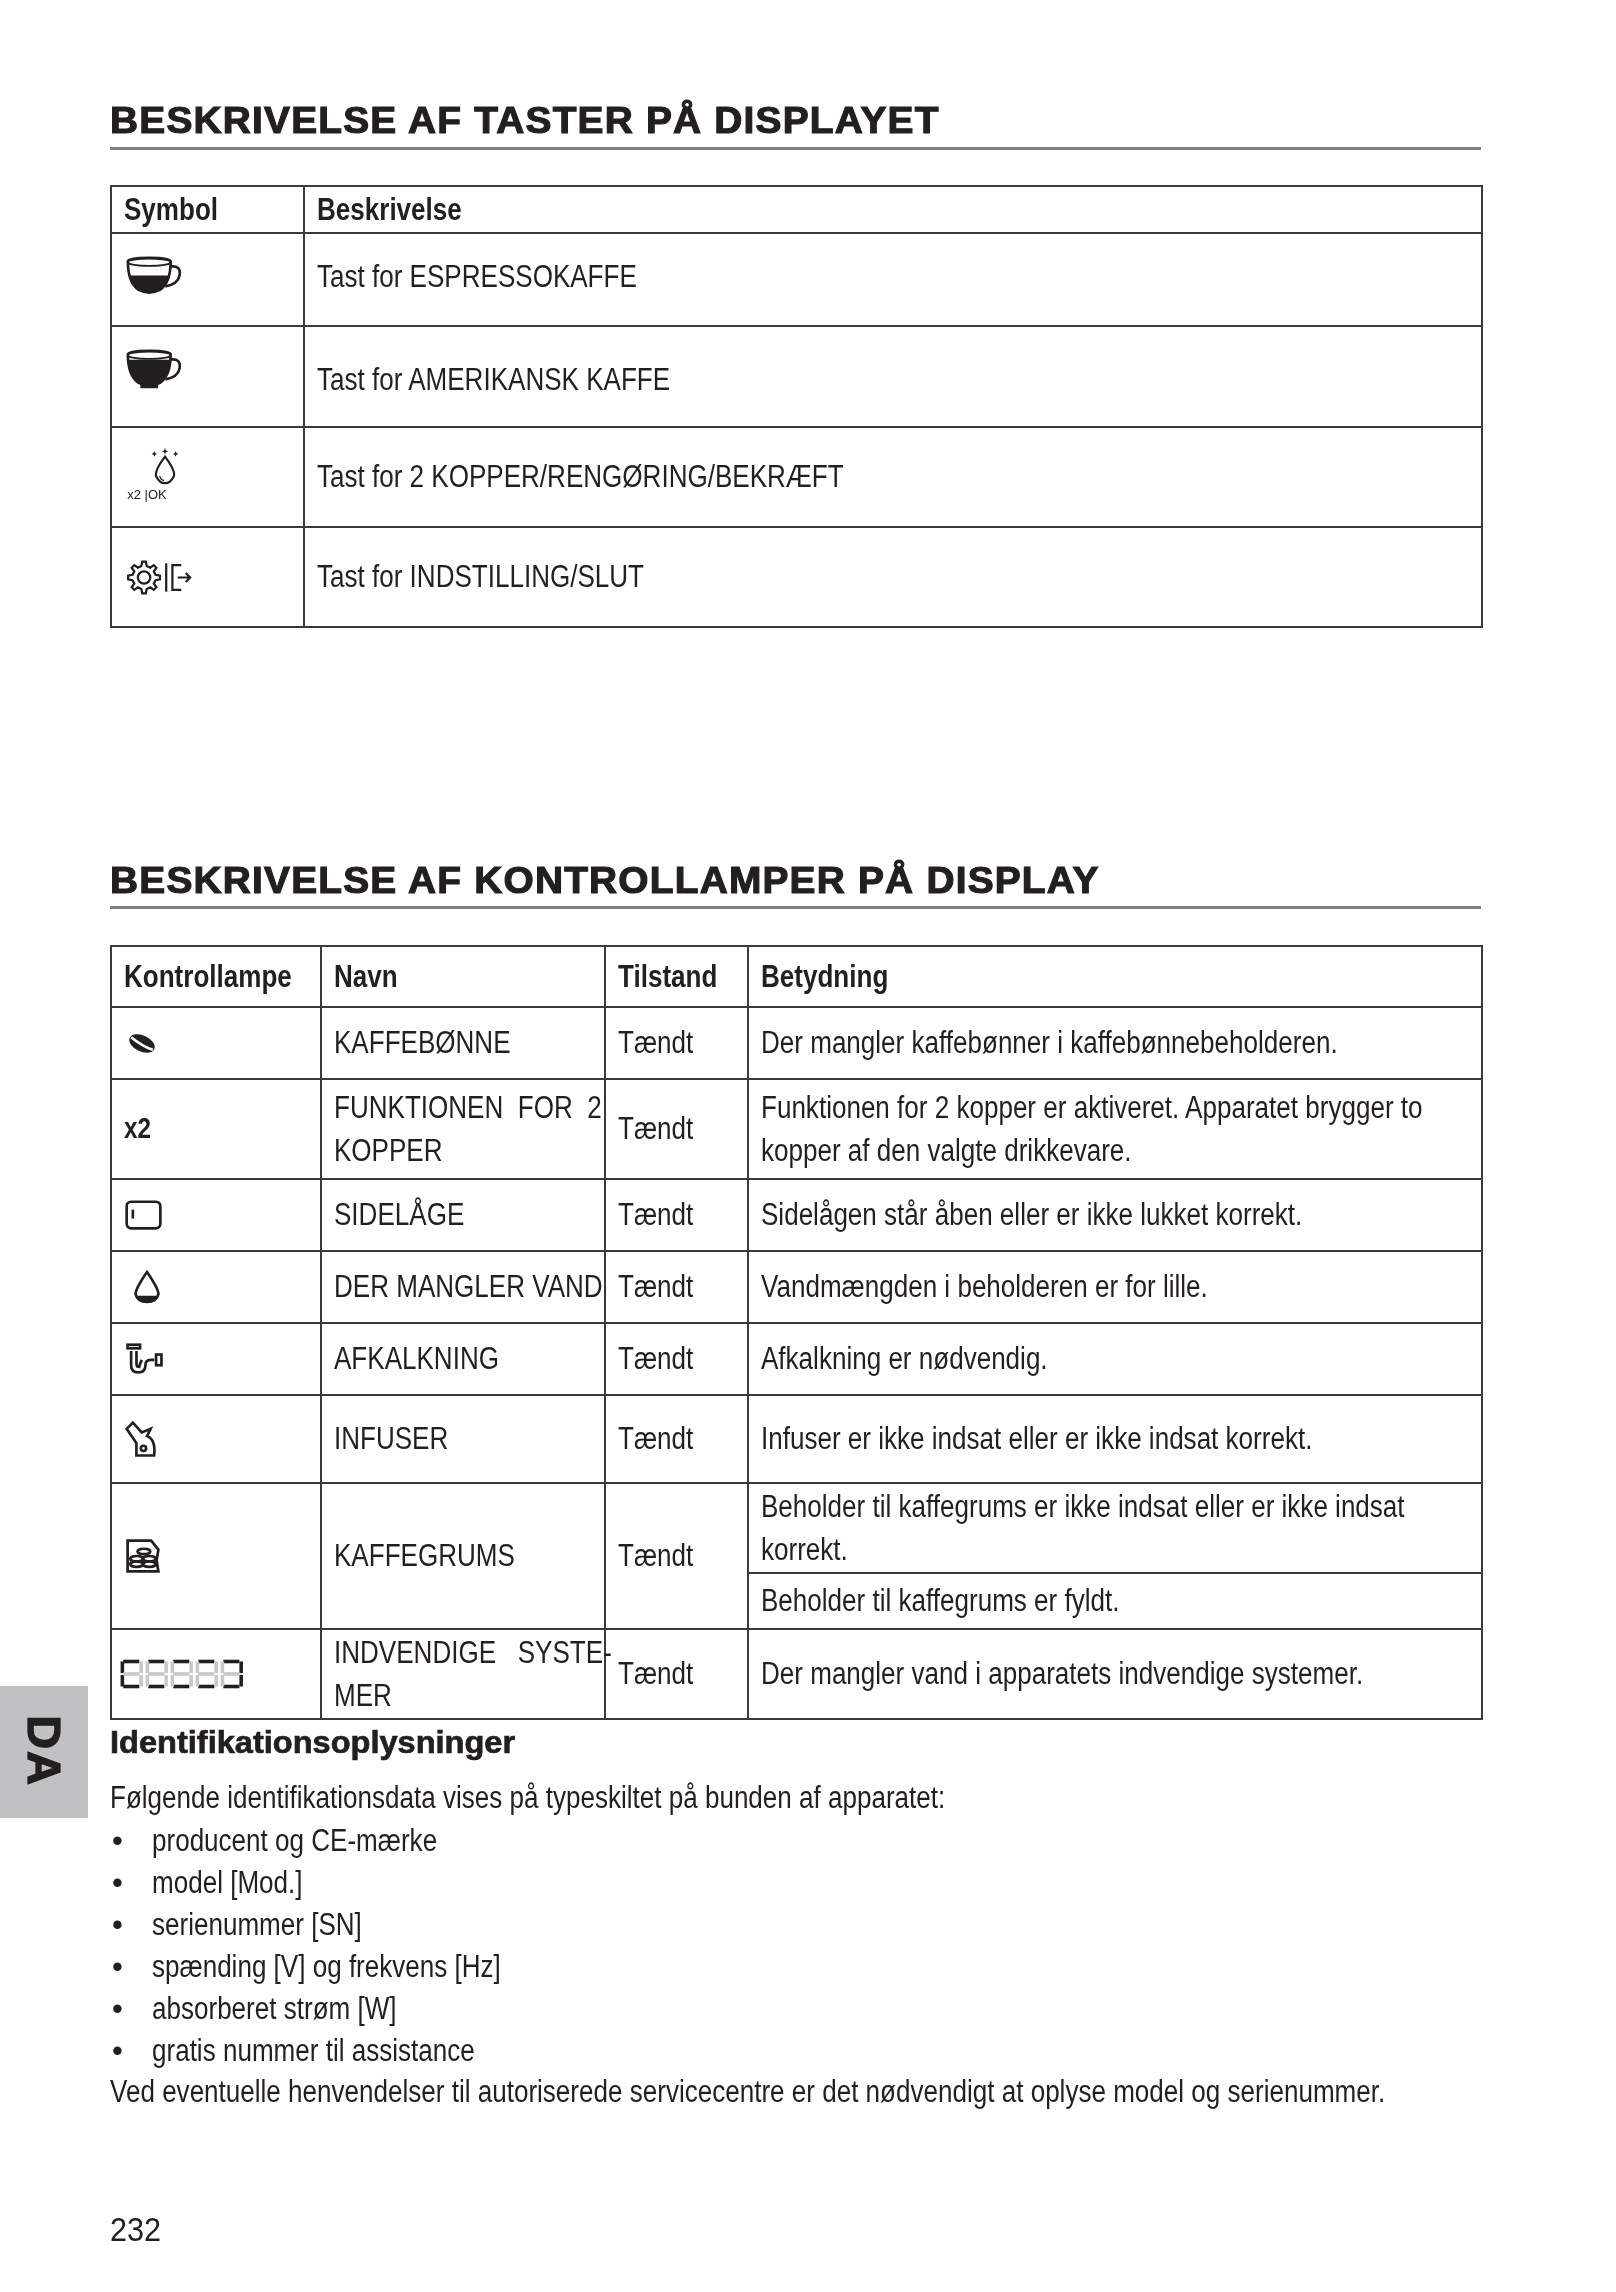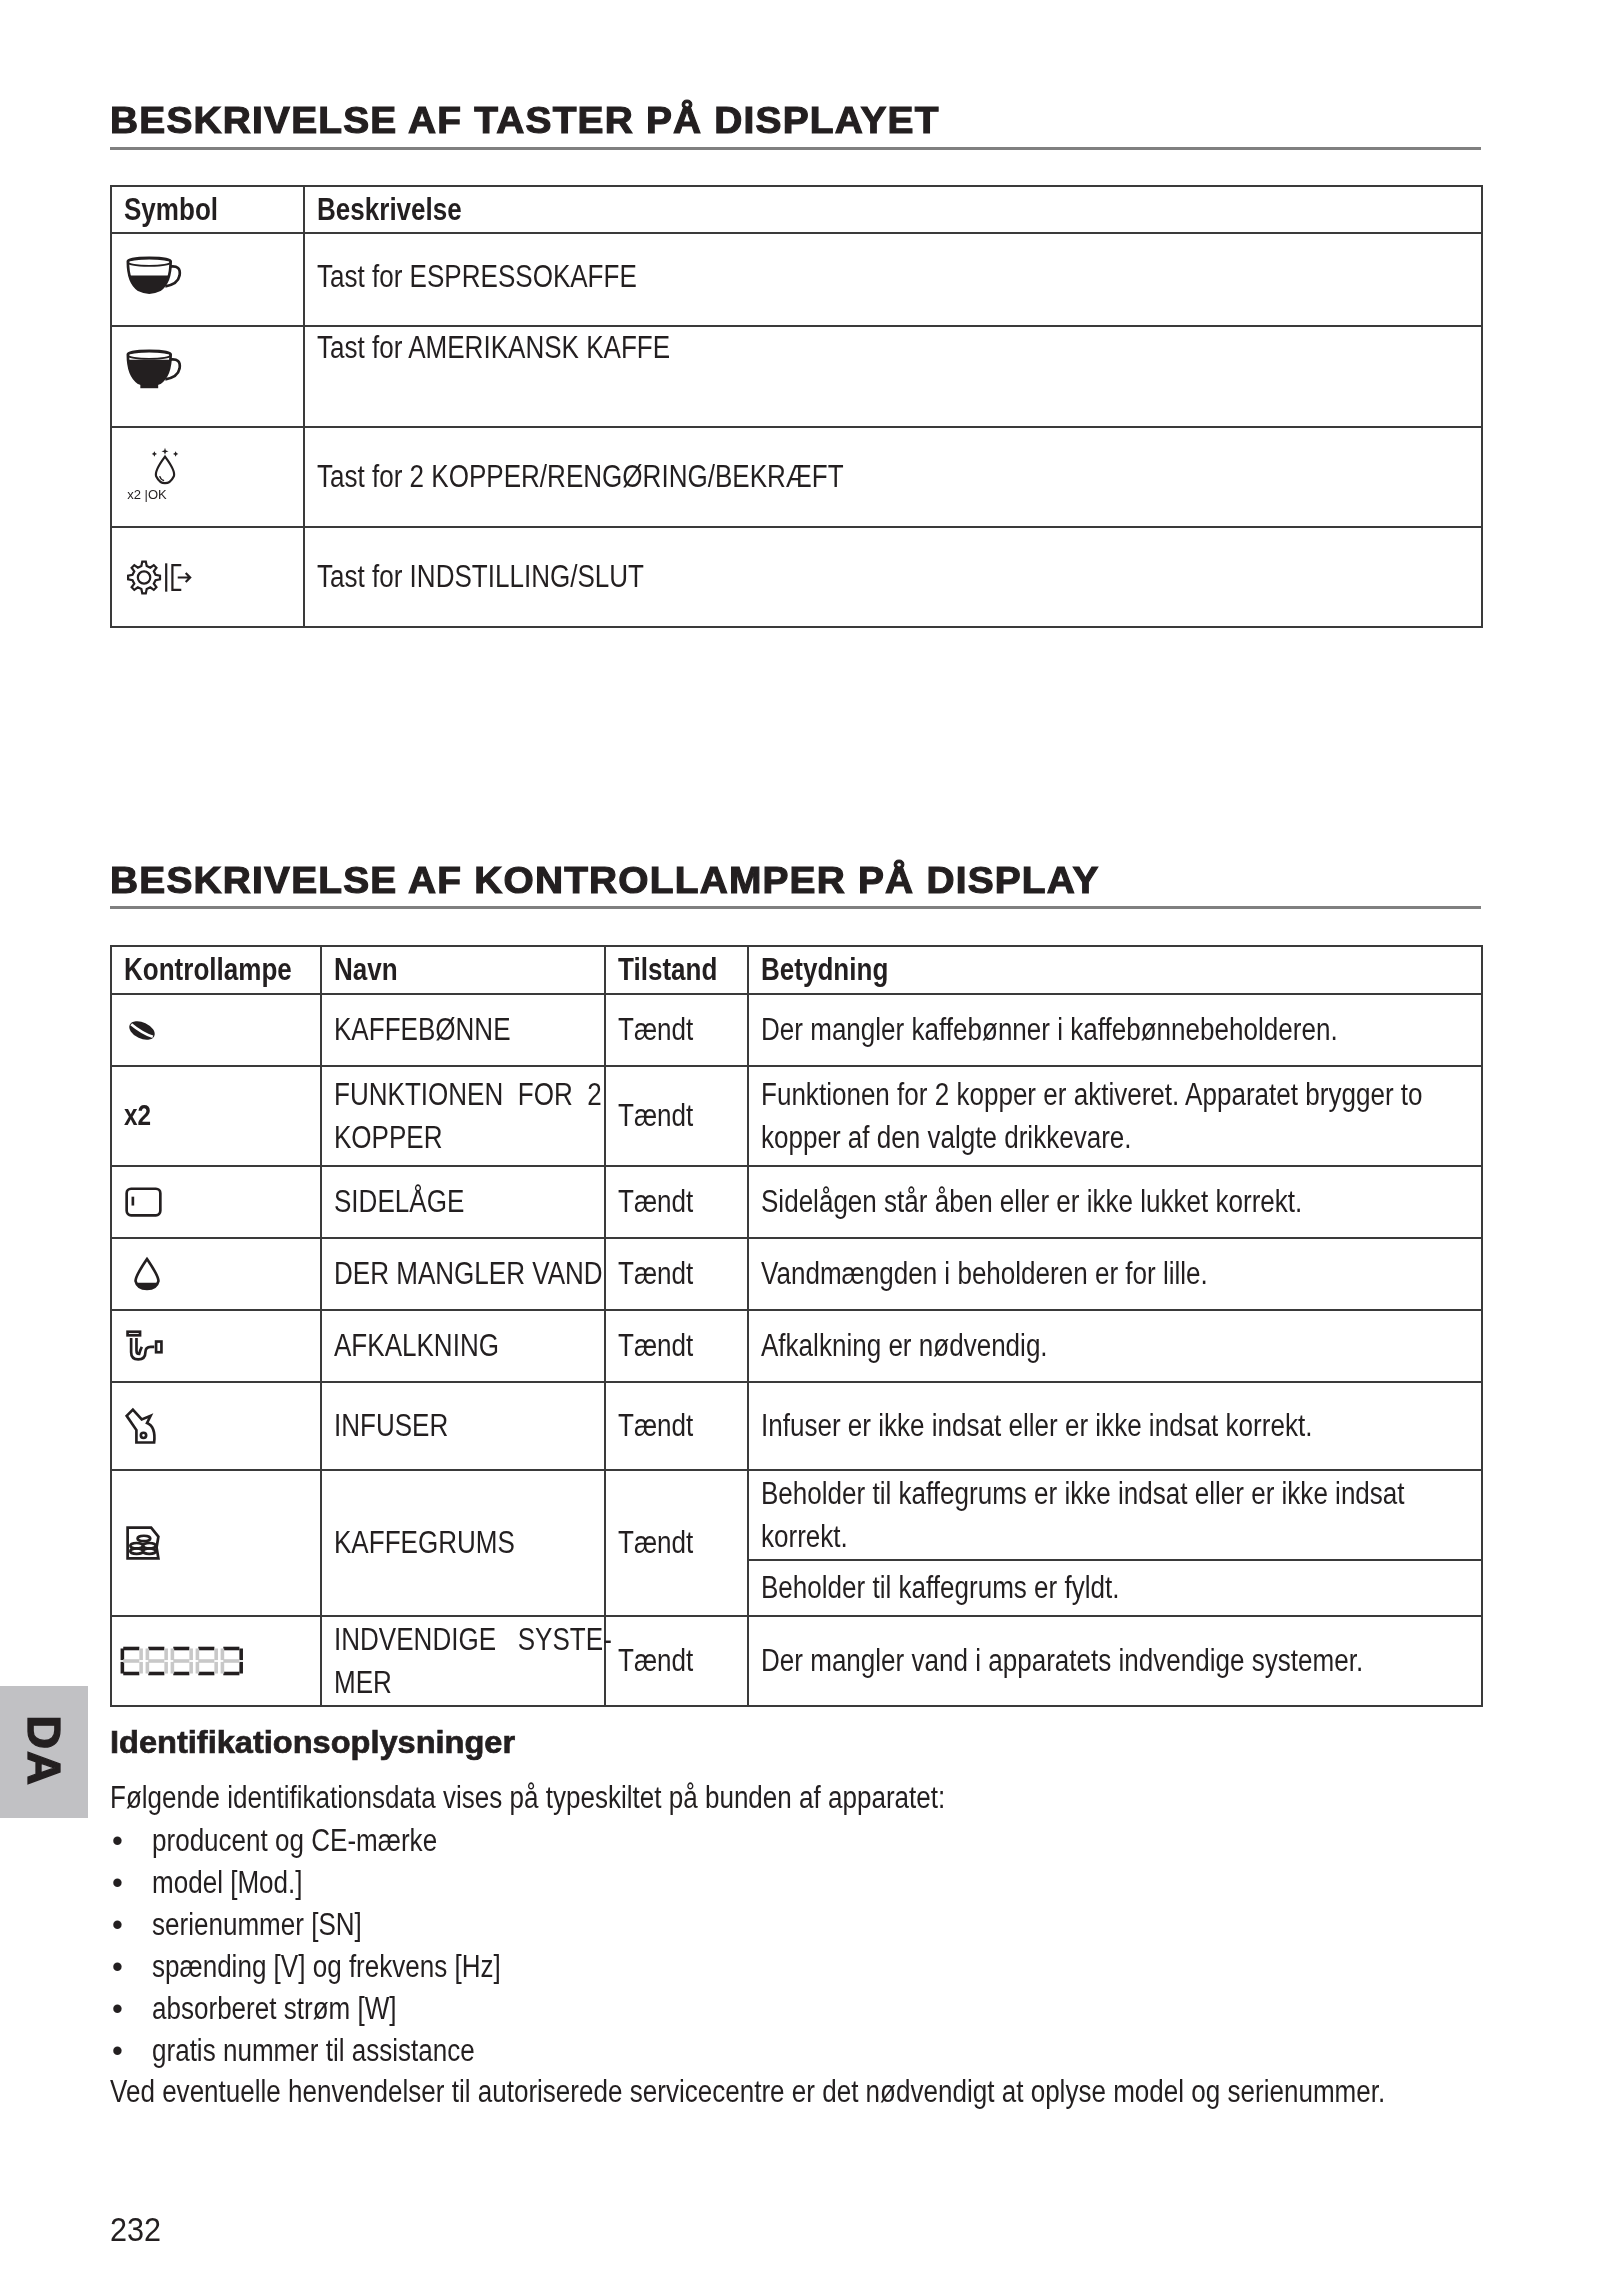--- a/index.html
+++ b/index.html
@@ -58,21 +58,21 @@
   <tr style="height:101px">
     <td class="pad" style="vertical-align:top; padding-top:21.5px;">
       <svg class="icon" width="63" height="41" viewBox="0 0 70 46">
         <path d="M4 6 Q4 2 28 2 Q52 2 52 6 Q52 30 40 38 Q28 44 16 38 Q4 30 4 6 Z" fill="none" stroke="#231f20" stroke-width="3"></path>
         <ellipse cx="28" cy="7" rx="24" ry="4" fill="none" stroke="#231f20" stroke-width="2"></ellipse>
         <path d="M5 12 L51 12 Q50 32 40 38 Q28 44 16 38 Q6 32 5 12 Z" fill="#231f20"></path>
         <rect x="18" y="40" width="20" height="4" fill="#231f20"></rect>
         <path d="M51 12 Q64 10 62 22 Q60 32 46 34" fill="none" stroke="#231f20" stroke-width="3"></path>
       </svg>
     </td>
-    <td class="pad" style="vertical-align:top; "><span class="txt">Tast for AMERIKANSK KAFFE</span></td>
+    <td class="pad" style="vertical-align:top; padding-top:32px;"><span class="txt">Tast for AMERIKANSK KAFFE</span></td>
   </tr>
   <tr style="height:100px">
     <td class="pad" style="text-align:left;">
       <div style="position:relative; width:81px; height:63px;">
         <svg style="position:absolute; left:25px; top:0;" width="32" height="39" viewBox="0 0 36 44">
           <path d="M18 12 Q6 28 8 34 Q12 42 18 42 Q24 42 28 34 Q30 28 18 12 Z" fill="none" stroke="#231f20" stroke-width="2.5"></path>
           <path d="M12 34 Q13 38 17 39" fill="none" stroke="#231f20" stroke-width="1.5"></path>
           <path d="M18 2 L19 5 L22 6 L19 7 L18 10 L17 7 L14 6 L17 5 Z" fill="#231f20"></path>
           <path d="M6 6 L7 8 L9 9 L7 10 L6 12 L5 10 L3 9 L5 8 Z" fill="#231f20"></path>
           <path d="M30 6 L31 8 L33 9 L31 10 L30 12 L29 10 L27 9 L29 8 Z" fill="#231f20"></path>
@@ -103,21 +103,21 @@
 <div class="rule" style="top:906px;"></div>
 
 <table class="grid" style="left:110px; top:945px; width:1371px;">
   <colgroup>
       <col style="width:210px">
       <col style="width:284px">
       <col style="width:143px">
       <col style="width:734px">
     </colgroup>
   <tbody>
-      <tr style="height:48px">
+      <tr style="height:61px">
     <td class="pad"><span class="txt b">Kontrollampe</span></td>
     <td class="pad"><span class="txt b">Navn</span></td>
     <td class="pad"><span class="txt b">Tilstand</span></td>
     <td class="pad"><span class="txt b">Betydning</span></td>
   </tr>
 
   <tr style="height:72px">
     <td class="pad"><svg class="icon" width="36" height="27" viewBox="0 0 40 30">
             <ellipse cx="20" cy="15" rx="15" ry="9" transform="rotate(25 20 15)" fill="#231f20"></ellipse>
             <path d="M8 8 Q20 18 32 22" stroke="#fff" stroke-width="3" fill="none"></path>

